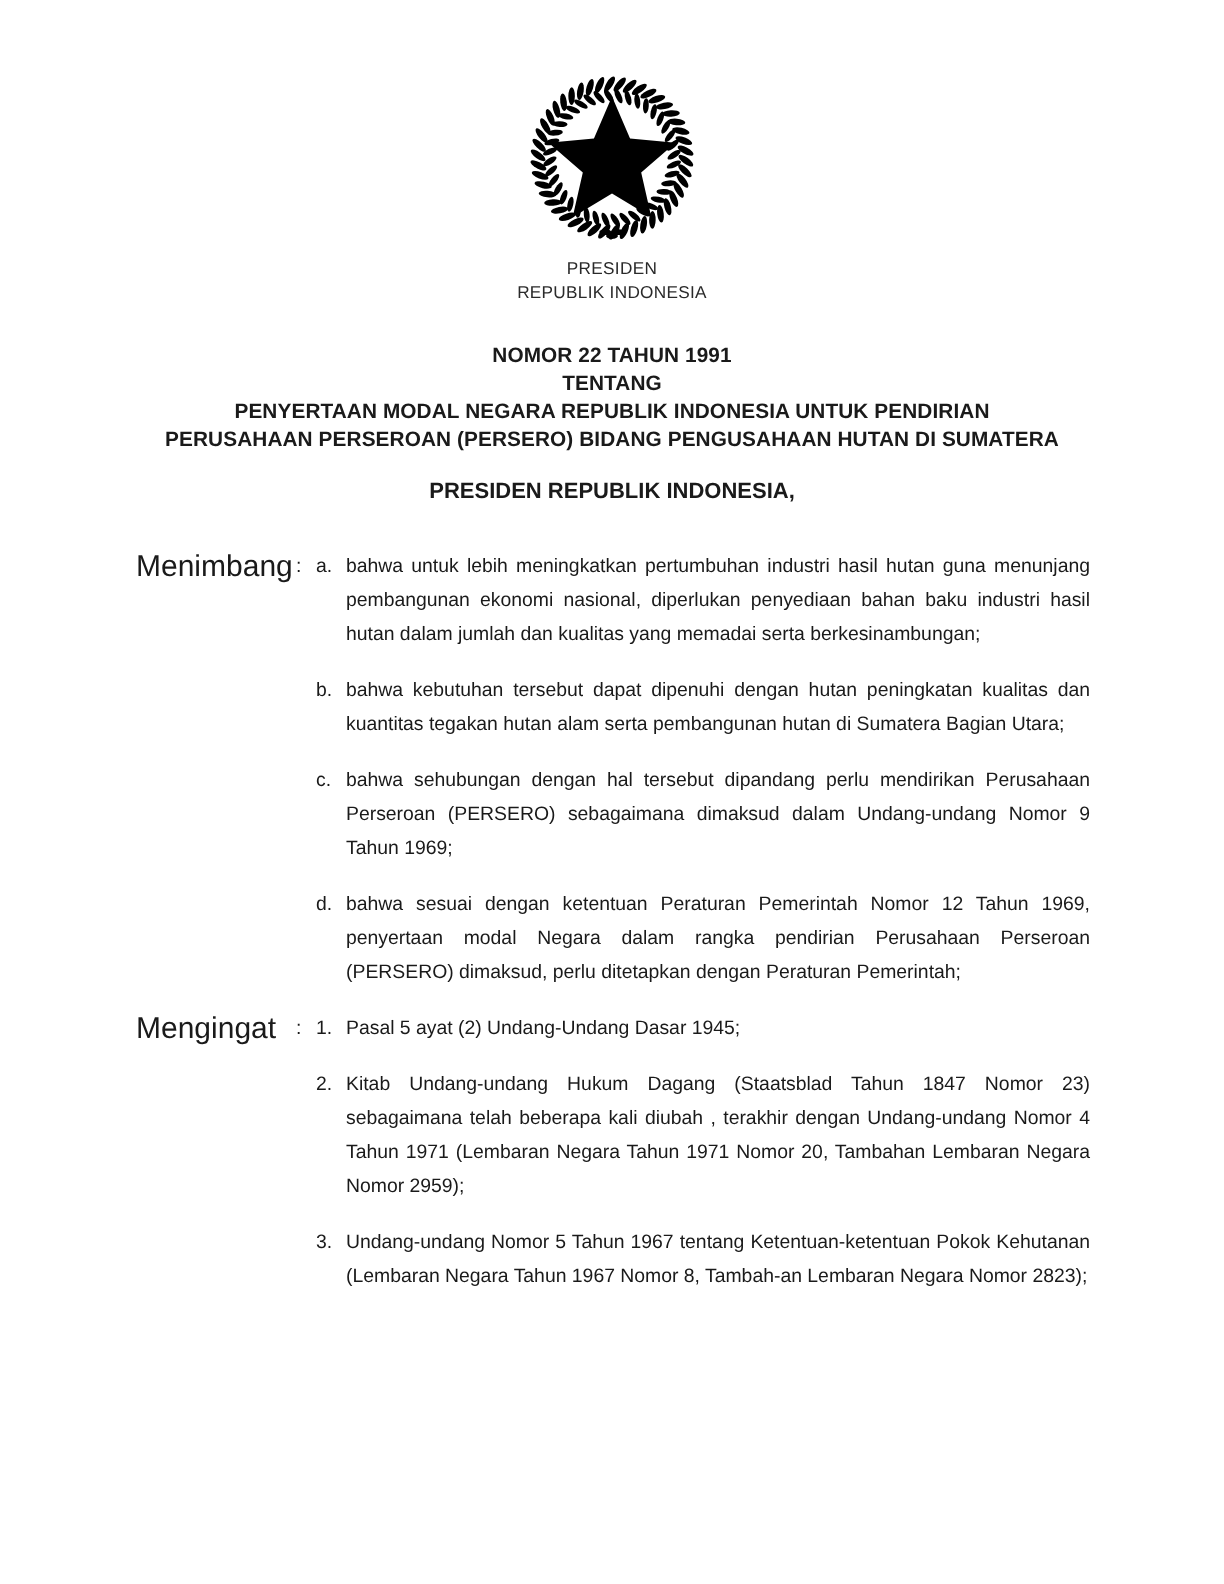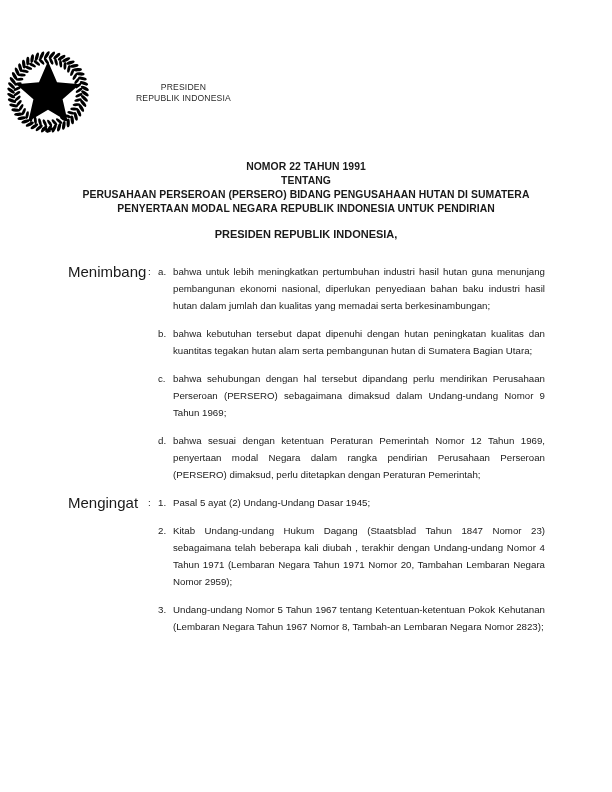--- a/index.html
+++ b/index.html
@@ -19,24 +19,24 @@
   .page {
     position: relative;
     width: 612px;
     height: 792px;
     box-sizing: border-box;
   }
 
   
   .emblem-block {
     width: 100%;
-    padding-top: 44px;
+    padding-top: 31px;
     display: flex;
+    flex-direction: column;
     align-items: center;
-    gap: 40px;
   }
   .emblem {
     width: 96px;
     height: 96px;
     display: block;
   }
   .emblem-caption {
     margin-top: 2px;
     text-align: center;
     font-size: 8.6px;
@@ -223,22 +223,22 @@
     </svg>
     <div class="emblem-caption">
       <div>PRESIDEN</div>
       <div>REPUBLIK INDONESIA</div>
     </div>
   </div>
 
   <div class="title-block">
     <span class="title-line">NOMOR 22 TAHUN 1991</span>
     <span class="title-line">TENTANG</span>
+    <span class="title-line">PENYERTAAN MODAL NEGARA REPUBLIK INDONESIA UNTUK PENDIRIAN</span>
     <span class="title-line">PERUSAHAAN PERSEROAN (PERSERO) BIDANG PENGUSAHAAN HUTAN DI SUMATERA</span>
-    <span class="title-line">PENYERTAAN MODAL NEGARA REPUBLIK INDONESIA UNTUK PENDIRIAN</span>
   </div>
 
   <div class="presiden-line">PRESIDEN REPUBLIK INDONESIA,</div>
 
   <div class="clauses">
 
     <div class="section">
       <div class="sec-label">Menimbang</div>
       <div class="sec-colon">:</div>
       <div class="sec-items">

